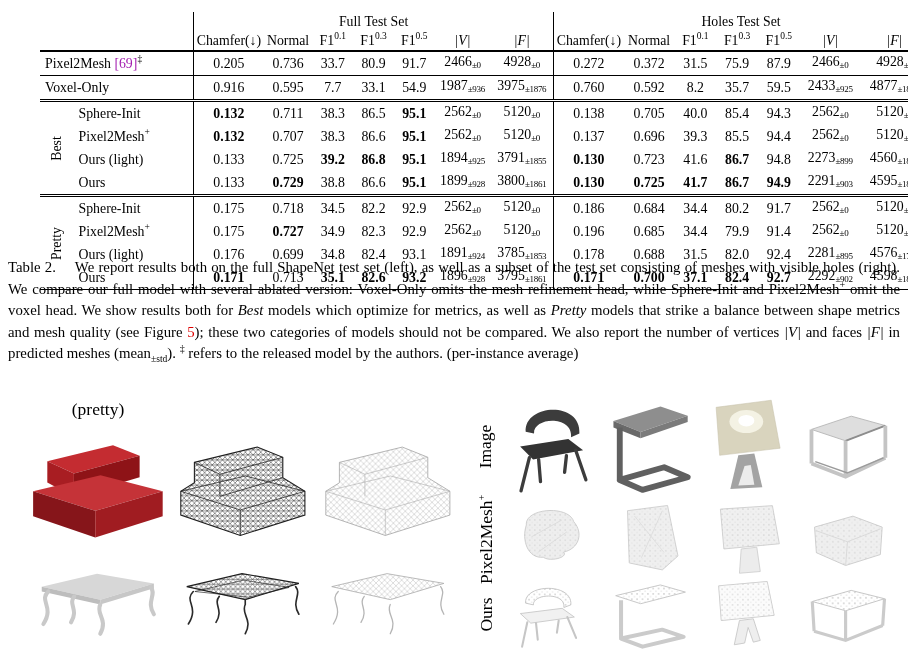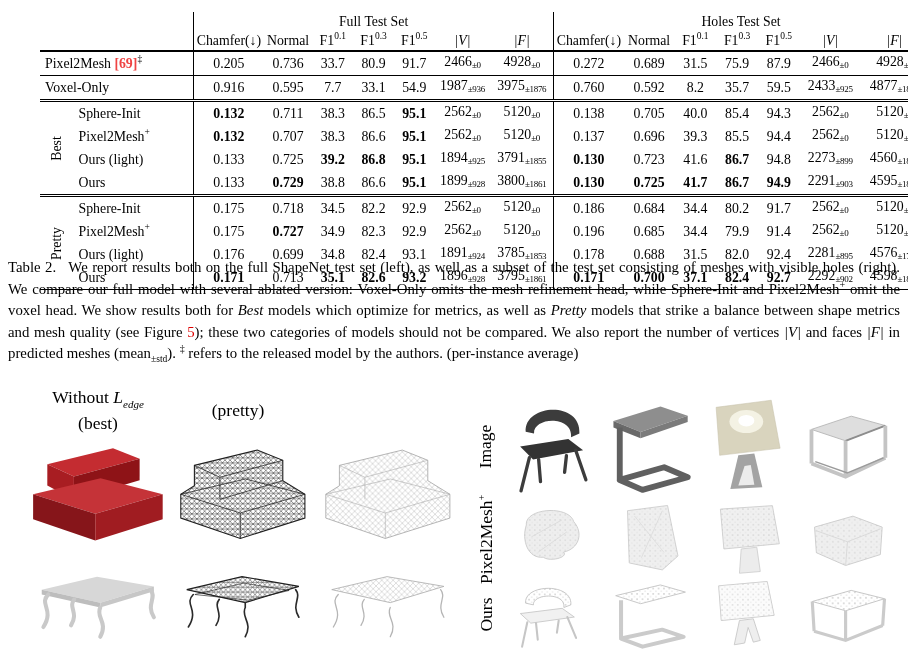--- a/index.html
+++ b/index.html
@@ -13,27 +13,27 @@
   thead{border-bottom:2.2px solid #000;}
   .name-td{text-align:left !important;border-right:1px solid #000;padding-left:5px !important;}
   .vsep{border-left:1px solid #000;}
   .rot-td{width:20px;padding:0 !important;}
   .rot-td .rot{transform:rotate(-90deg);white-space:nowrap;font-size:13.8px;}
   #tbody-0 tr + tr td{border-top:1px solid #000;}
   #tbody-1 tr:first-child td,#tbody-2 tr:first-child td{border-top:3.5px double #000;}
   td.bold,span.bold{font-weight:bold;text-align:right;}
   sub.std{font-size:9px;vertical-align:-2px;letter-spacing:-0.3px;}
   sup{font-size:9.5px;line-height:0;}
-  .green{color:#ef4444;font-weight:bold;}
+  .green{color:#a21caf;}
   .red{color:#dd0000;}
   .mathit{font-style:italic;}
 
   
   .caption{position:absolute;top:257px;left:8px;width:892px;font-size:14.8px;line-height:21.6px;text-align:justify;}
-  .caption .cap-label{margin-right:8px;}
+  .caption .cap-label{margin-right:15px;}
   .caption .it{font-style:italic;}
   .caption sub{font-size:9.5px;}
   .caption sup{font-size:10px;}
 
   
   .lfig{position:absolute;left:14px;top:388px;width:446px;}
   .lf-headers{display:flex;padding-left:14px;}
   .lf-h{width:140px;text-align:center;font-size:17.5px;line-height:19px;display:flex;flex-direction:column;justify-content:center;min-height:42px;}
   .mathcal{font-style:italic;}
   .lf-h sub{font-size:11px;font-style:italic;}
@@ -119,21 +119,21 @@
           <tr>
             <td class="name-td" colspan="2"><span>Pixel2Mesh</span> <span class="green">[69]</span><sup>‡</sup></td>
             <td><span>0.205</span></td>
             <td><span>0.736</span></td>
             <td><span>33.7</span></td>
             <td><span>80.9</span></td>
             <td><span>91.7</span></td>
             <td><span>2466</span><sub class="std">±0</sub></td>
             <td><span>4928</span><sub class="std">±0</sub></td>
             <td class="vsep"><span>0.272</span></td>
-            <td><span>0.689</span></td>
+            <td><span>0.372</span></td>
             <td><span>31.5</span></td>
             <td><span>75.9</span></td>
             <td><span>87.9</span></td>
             <td><span>2466</span><sub class="std">±0</sub></td>
             <td><span>4928</span><sub class="std">±0</sub></td>
           </tr>
           <tr>
             <td class="name-td" colspan="2"><span>Voxel-Only</span></td>
             <td><span>0.916</span></td>
             <td><span>0.595</span></td>
@@ -298,24 +298,20 @@
           </tr>
         </tbody>
     </table>
   </div>
 
   <div class="caption" id="caption"><span class="cap-label">Table 2.</span><span> We report results both on the full ShapeNet test set (left), as well as a subset of the test set consisting of meshes with visible holes (right). We compare our full model with several ablated version: Voxel-Only omits the mesh refinement head, while Sphere-Init and Pixel2Mesh</span><sup>+</sup><span> omit the voxel head. We show results both for </span><span class="it">Best</span><span> models which optimize for metrics, as well as </span><span class="it">Pretty</span><span> models that strike a balance between shape metrics and mesh quality (see Figure </span><span class="red">5</span><span>); these two categories of models should not be compared. We also report the number of vertices </span><span class="mathit">|V|</span><span> and faces </span><span class="mathit">|F|</span><span> in predicted meshes (mean</span><sub>±std</sub><span>). </span><sup>‡</sup><span> refers to the released model by the authors. (per-instance average)</span></div>
 
   <div class="lfig">
     <div class="lf-headers">
       <div class="lf-h">
-        <span><span>Without </span><span class="mathcal">L</span><sub>edge</sub></span>
-        <span>(best)</span>
-      </div>
-      <div class="lf-h">
         <span>(pretty)</span>
       </div>
     </div>
     <div class="lf-grid">
 
       <div class="lf-cell">
         <svg width="142" height="114" viewBox="0 0 160 125">
           <polygon points="24,30 98,12 128,24 54,44" fill="#c42c31"></polygon>
           <polygon points="54,44 128,24 128,48 54,70" fill="#8e1317"></polygon>
           <polygon points="24,30 54,44 54,70 24,54" fill="#a81d22"></polygon>

